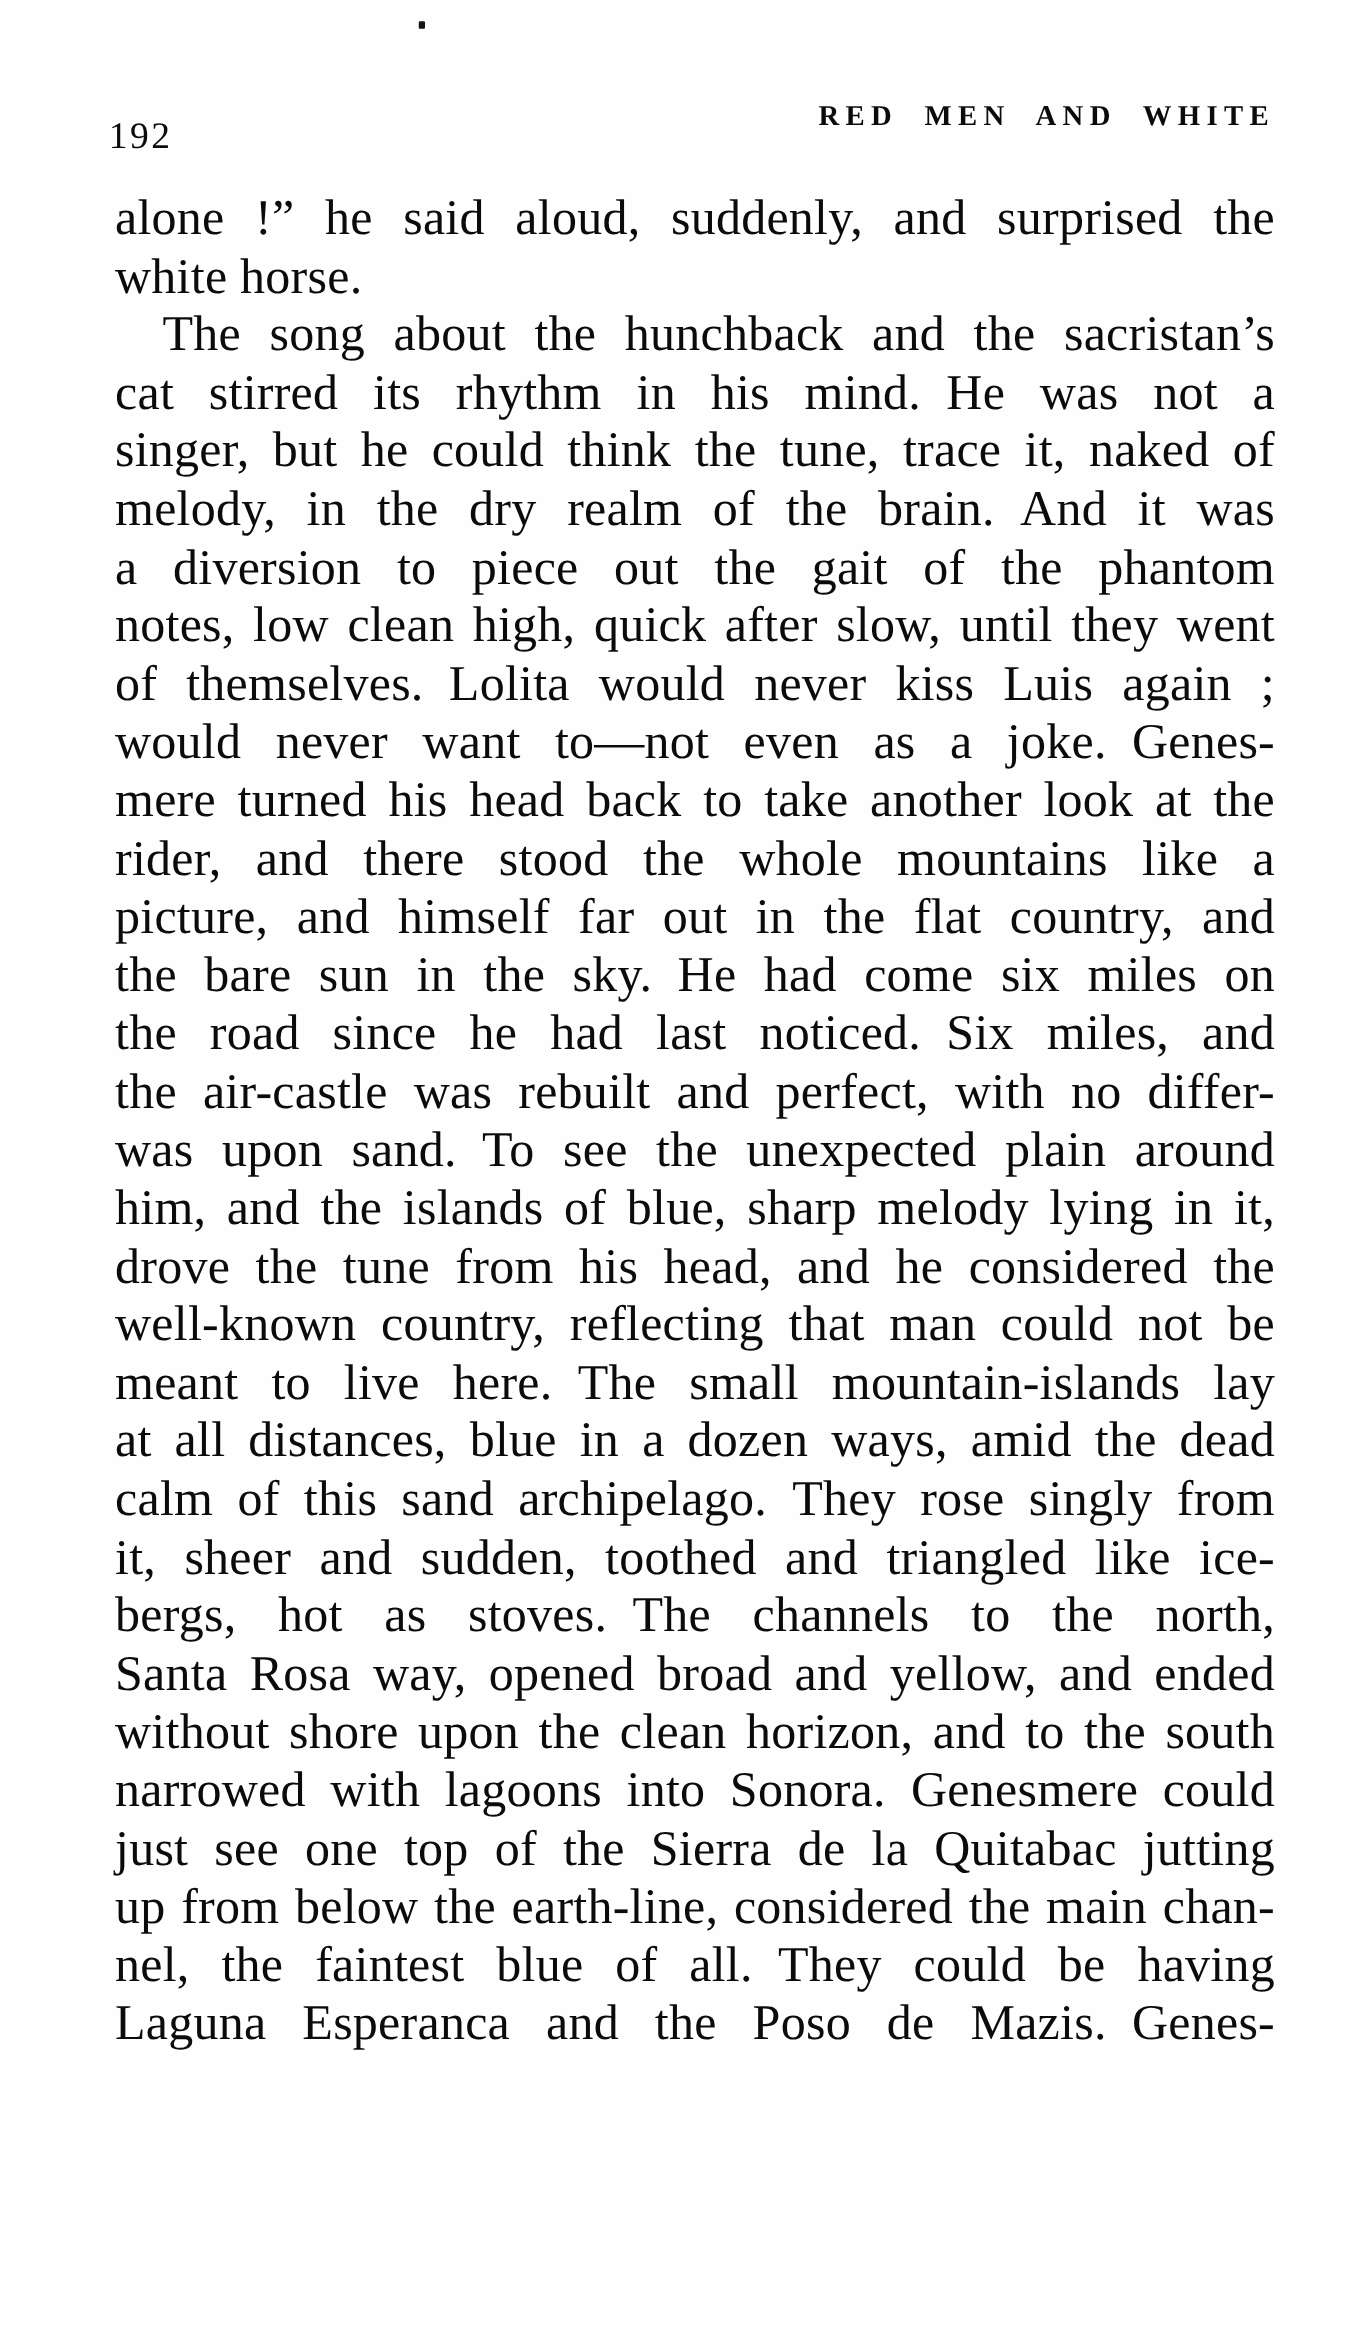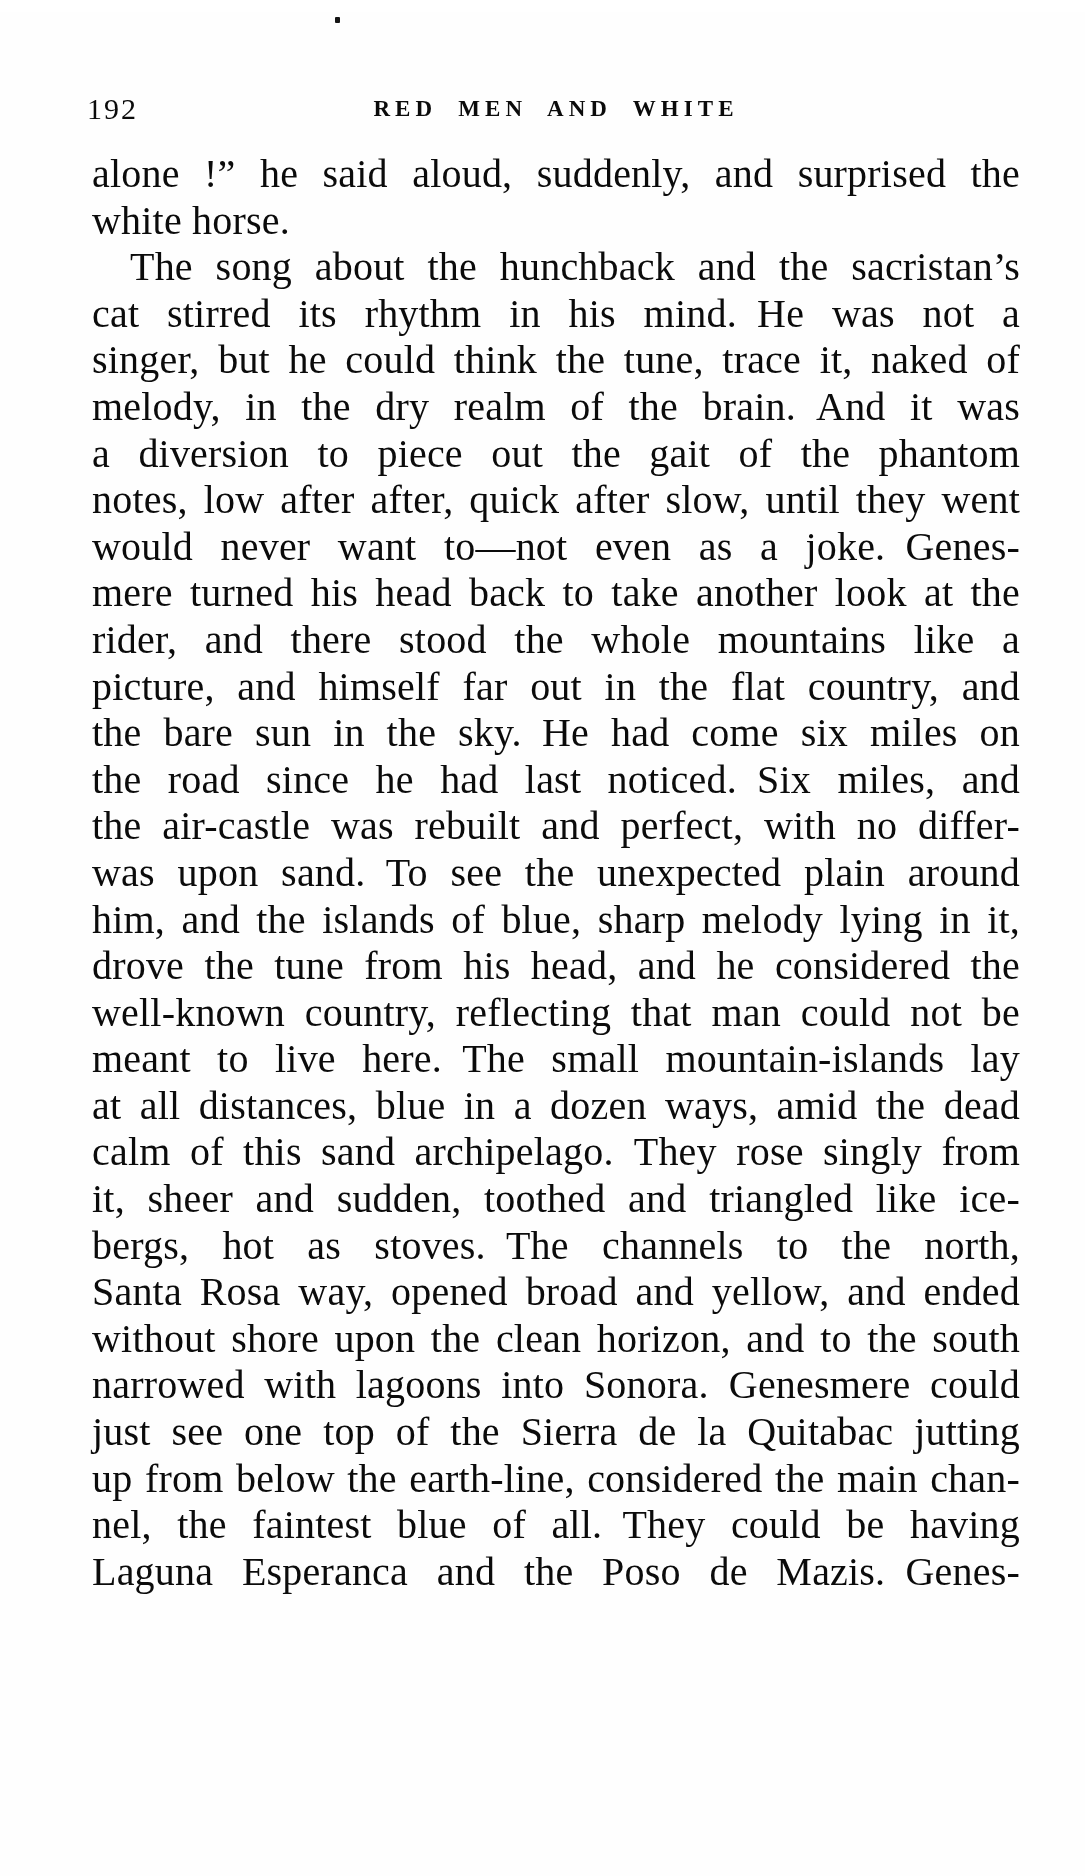--- a/index.html
+++ b/index.html
@@ -30,23 +30,23 @@
     position: absolute;
     left: 87px;
     top: 80px;
     font-size: 30px;
     letter-spacing: 2px;
     font-weight: 400;
   }
   .running-title {
     position: absolute;
     left: 92px;
-    top: 84px;
+    top: 68px;
     width: 928px;
-    text-align: center;
+    text-align: right;
     font-size: 23px;
     font-weight: 700;
     letter-spacing: 0.22em;
     word-spacing: 0.45em;
     white-space: nowrap;
   }
   .body-text {
     position: absolute;
     left: 92px;
     top: 139px;
@@ -80,21 +80,22 @@
   <div class="running-title">RED MEN AND WHITE</div>
 
   <div class="body-text">
     <div class="line">alone !” he said aloud, suddenly, and surprised the</div>
     <div class="line end">white horse.</div>
     <div class="line indent">The song about the hunchback and the sacristan’s</div>
     <div class="line">cat stirred its rhythm in his mind. He was not a</div>
     <div class="line">singer, but he could think the tune, trace it, naked of</div>
     <div class="line">melody, in the dry realm of the brain. And it was</div>
     <div class="line">a diversion to piece out the gait of the phantom</div>
-    <div class="line">notes, low after after, quick after slow, until they went</div>
+    <div class="line">notes, low clean high, quick after slow, until they went</div>
+    <div class="line">of themselves. Lolita would never kiss Luis again ;</div>
     <div class="line">would never want to—not even as a joke. Genes-</div>
     <div class="line">mere turned his head back to take another look at the</div>
     <div class="line">rider, and there stood the whole mountains like a</div>
     <div class="line">picture, and himself far out in the flat country, and</div>
     <div class="line">the bare sun in the sky. He had come six miles on</div>
     <div class="line">the road since he had last noticed. Six miles, and</div>
     <div class="line">the air-castle was rebuilt and perfect, with no differ-</div>
     <div class="line">was upon sand. To see the unexpected plain around</div>
     <div class="line">him, and the islands of blue, sharp melody lying in it,</div>
     <div class="line">drove the tune from his head, and he considered the</div>

